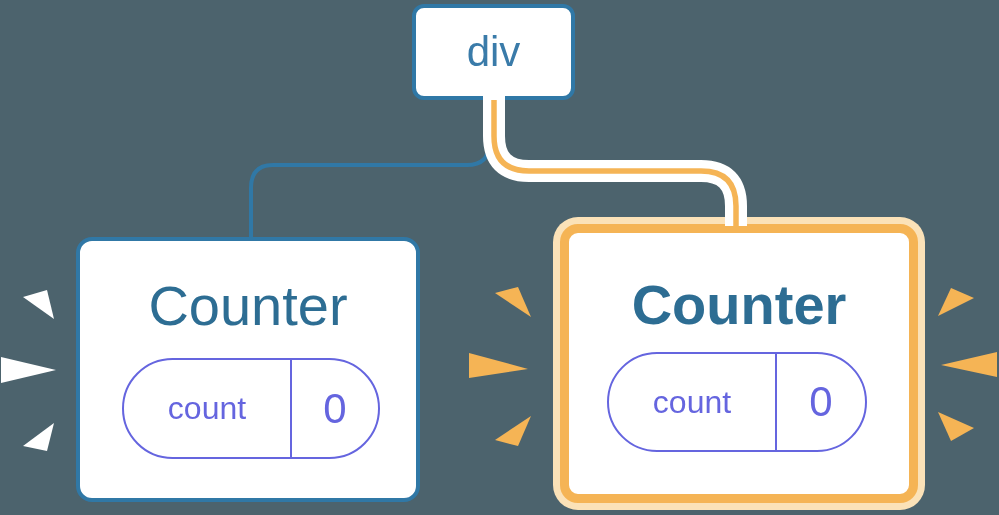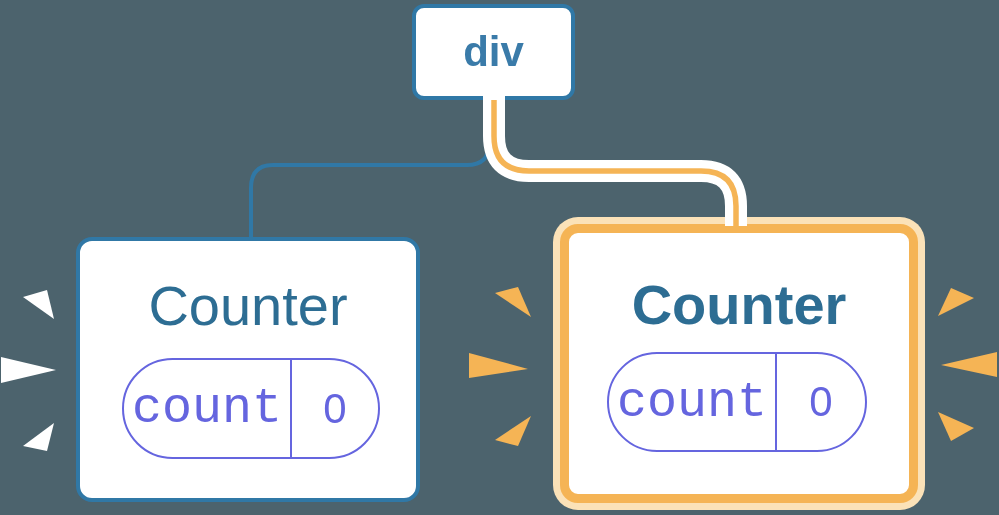--- a/index.html
+++ b/index.html
@@ -30,21 +30,21 @@
   }
   .node-div {
     left: 412px; top: 4px;
     width: 163px; height: 96px;
     border: 4px solid var(--blue);
     border-radius: 12px;
     display: flex; align-items: center; justify-content: center;
   }
   .node-div .node-label {
     font-size: 42px;
-    font-weight: 700;
+    font-weight: 400;
     color: var(--blue-text);
   }
   .counter-left {
     left: 76px; top: 237px;
     width: 344px; height: 265px;
     border: 4px solid var(--blue);
     border-radius: 16px;
   }
   .counter-right {
     left: 560px; top: 224px;
@@ -73,22 +73,21 @@
     overflow: hidden;
     color: var(--purple);
   }
   .counter-left .state-pill { left: 42px; top: 117px; width: 258px; height: 101px; }
   .counter-right .state-pill { left: 38px; top: 119px; width: 260px; height: 100px; }
   .state-key-cell {
     flex: none;
     width: 166px;
     border-right: 2px solid var(--purple);
     display: flex; align-items: center; justify-content: center;
-    font-size: 50px;
-    font-family: Liberation Mono, monospace;
+    font-size: 32px;
   }
   .state-value-cell {
     flex: 1;
     display: flex; align-items: center; justify-content: center;
     font-size: 42px;
   }
   
   .edge-blue   { stroke: var(--blue); stroke-width: 4; fill: none; }
   .edge-casing { stroke: var(--node-fill); stroke-width: 22; fill: none; }
   .edge-orange { stroke: var(--orange); stroke-width: 5.5; fill: none; }

